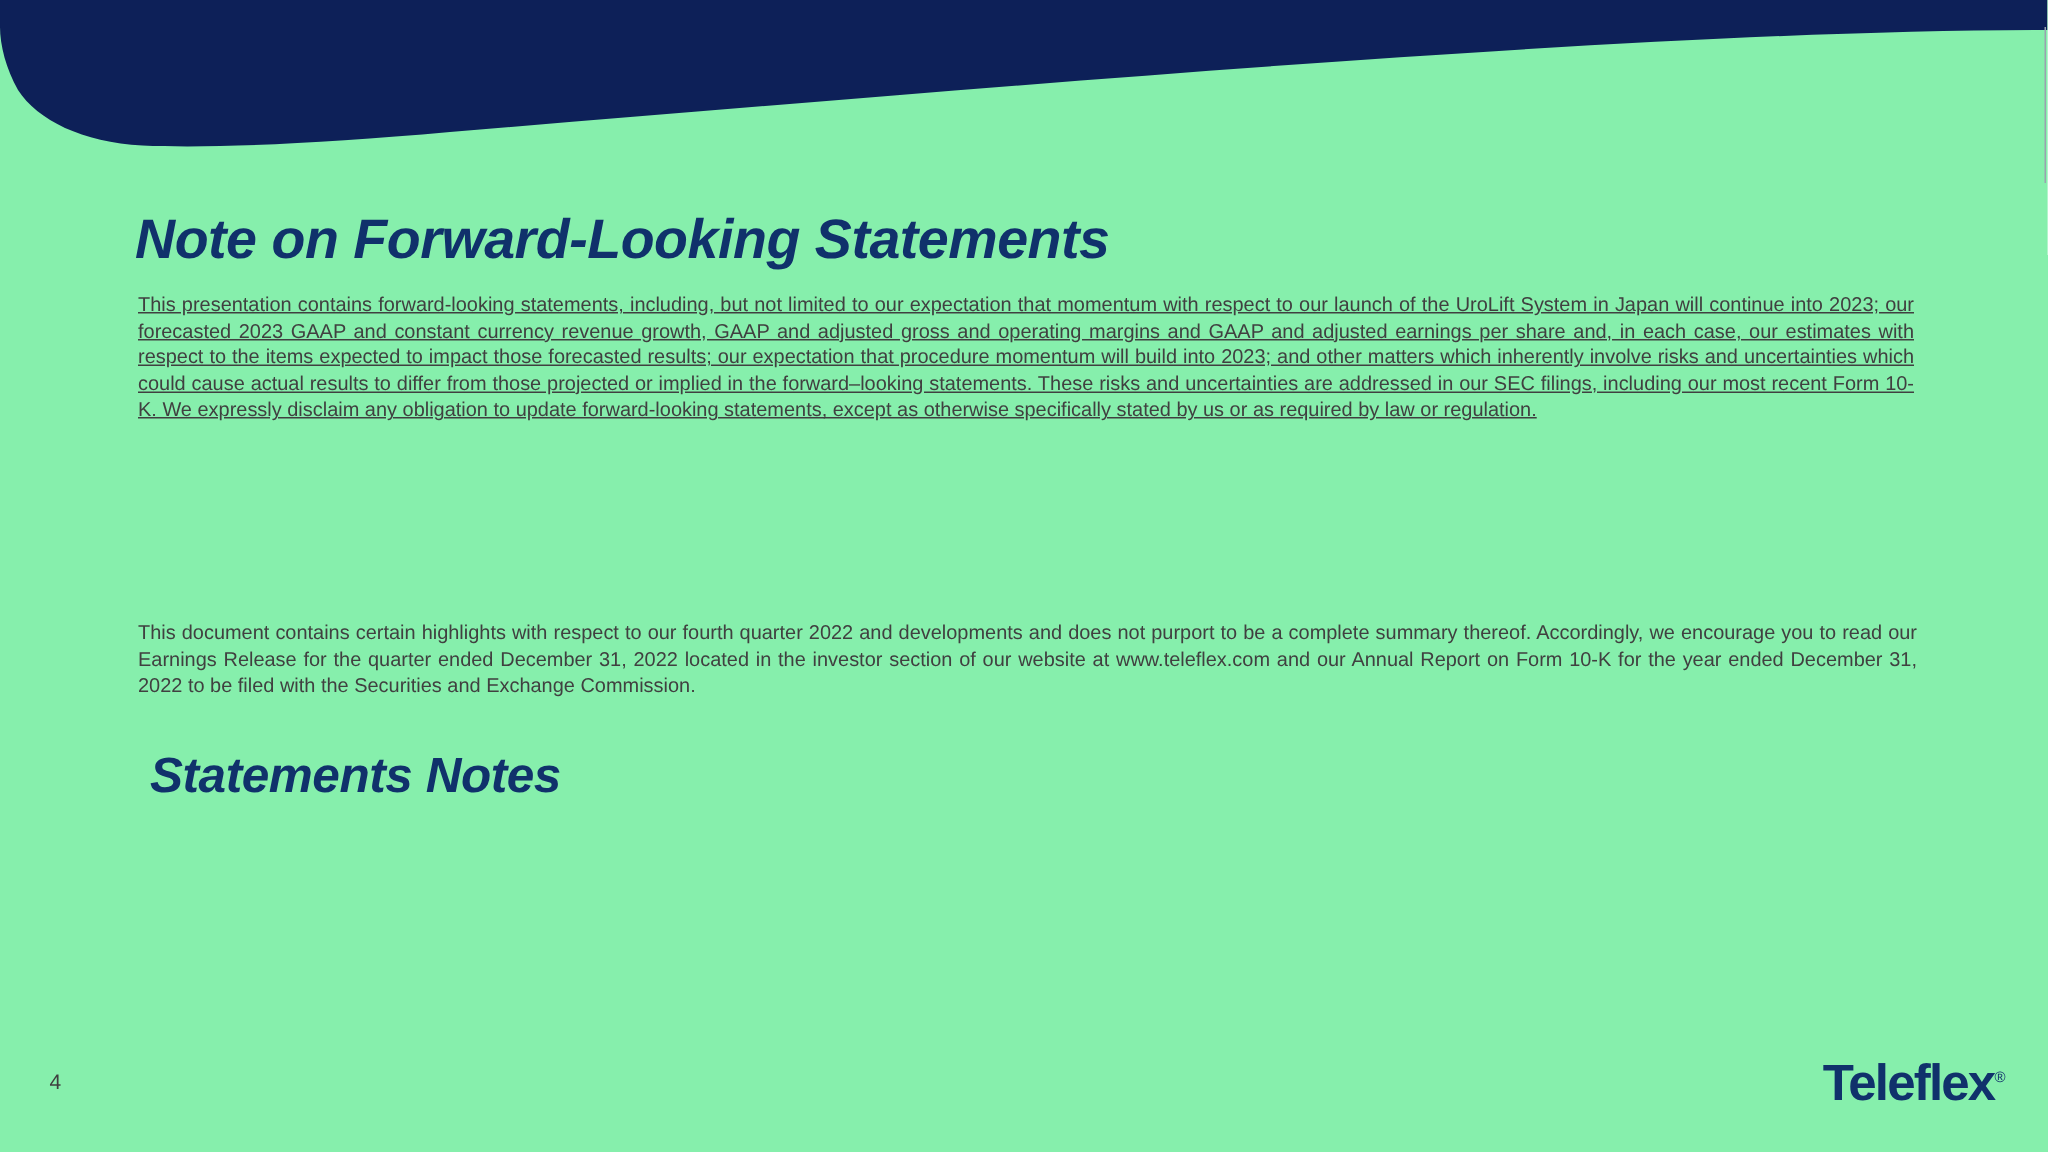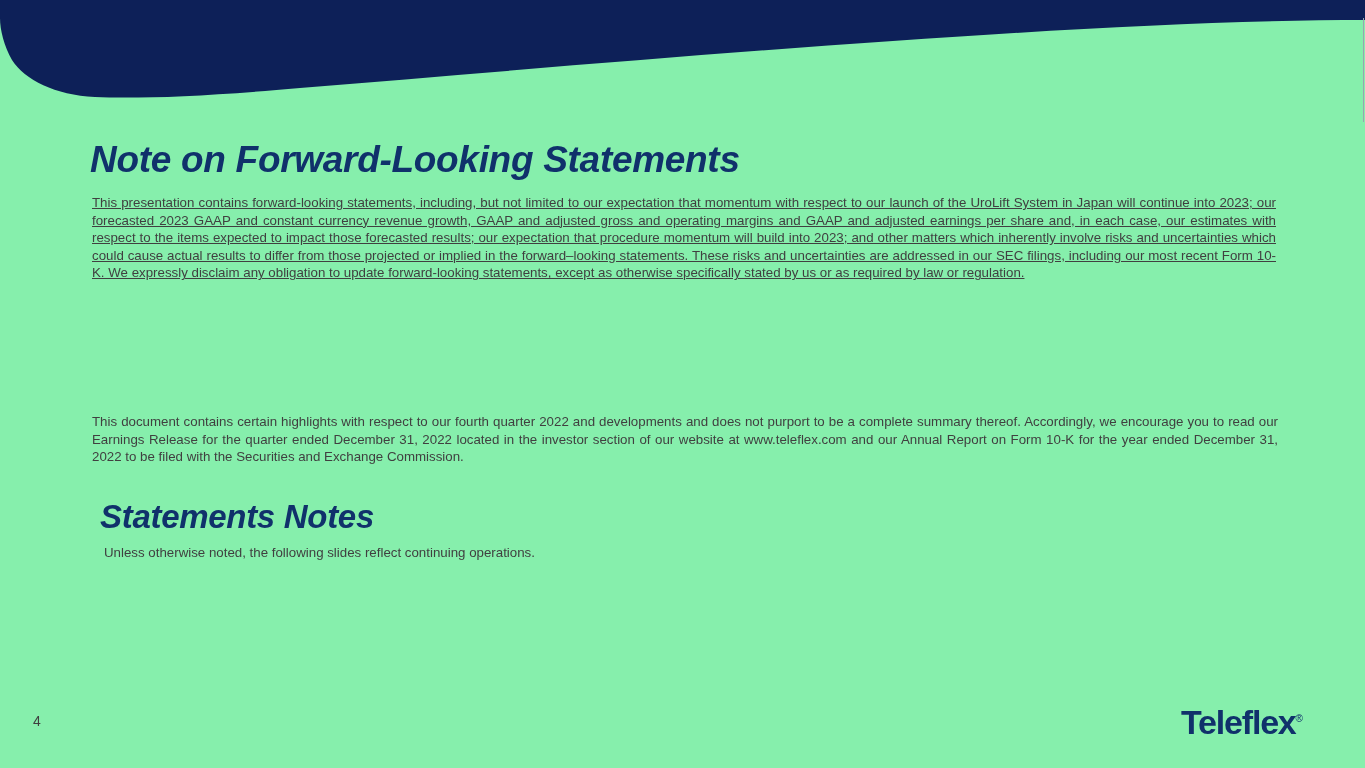--- a/index.html
+++ b/index.html
@@ -107,21 +107,21 @@
   
   .logo {
     position: absolute;
     right: 28px;
     top: 703px;
     width: 190px;
     height: 36px;
     color: #10316b;
     display: flex;
     align-items: flex-end;
-    justify-content: center;
+    justify-content: flex-end;
   }
   .logo-text {
     font-weight: bold;
     font-size: 34px;
     letter-spacing: -1.2px;
     line-height: 34px;
     color: #10316b;
     font-family: "Liberation Sans", sans-serif;
     position: relative;
   }
@@ -145,21 +145,20 @@
   <div class="right-rule"></div>
 
   <div class="content">
 
     <div class="heading h-fls">Note on Forward-Looking Statements</div>
     <div class="body-text p-fls">This presentation contains forward-looking statements, including, but not limited to our expectation that momentum with respect to our launch of the UroLift System in Japan will continue into 2023; our forecasted 2023 GAAP and constant currency revenue growth, GAAP and adjusted gross and operating margins and GAAP and adjusted earnings per share and, in each case, our estimates with respect to the items expected to impact those forecasted results; our expectation that procedure momentum will build into 2023; and other matters which inherently involve risks and uncertainties which could cause actual results to differ from those projected or implied in the forward–looking statements. These risks and uncertainties are addressed in our SEC filings, including our most recent Form 10-K. We expressly disclaim any obligation to update forward-looking statements, except as otherwise specifically stated by us or as required by law or regulation.</div>
 
     <div class="body-text p-gaap">This document contains certain highlights with respect to our fourth quarter 2022 and developments and does not purport to be a complete summary thereof.  Accordingly, we encourage you to read our Earnings Release for the quarter ended December 31, 2022 located in the investor section of our website at www.teleflex.com and our Annual Report on Form 10-K for the year ended December 31, 2022 to be filed with the Securities and Exchange Commission.</div>
 
     <div class="heading h-addl">Statements Notes</div>
-    <div class="body-text p-addl">Unless otherwise noted, the following slides reflect continuing operations.</div>
 
     <div class="page-number">4</div>
 
     <div class="logo">
       <span class="logo-text">
         <span>Teleflex</span><span class="logo-reg">®</span>
       </span>
     </div>
 
   </div>

